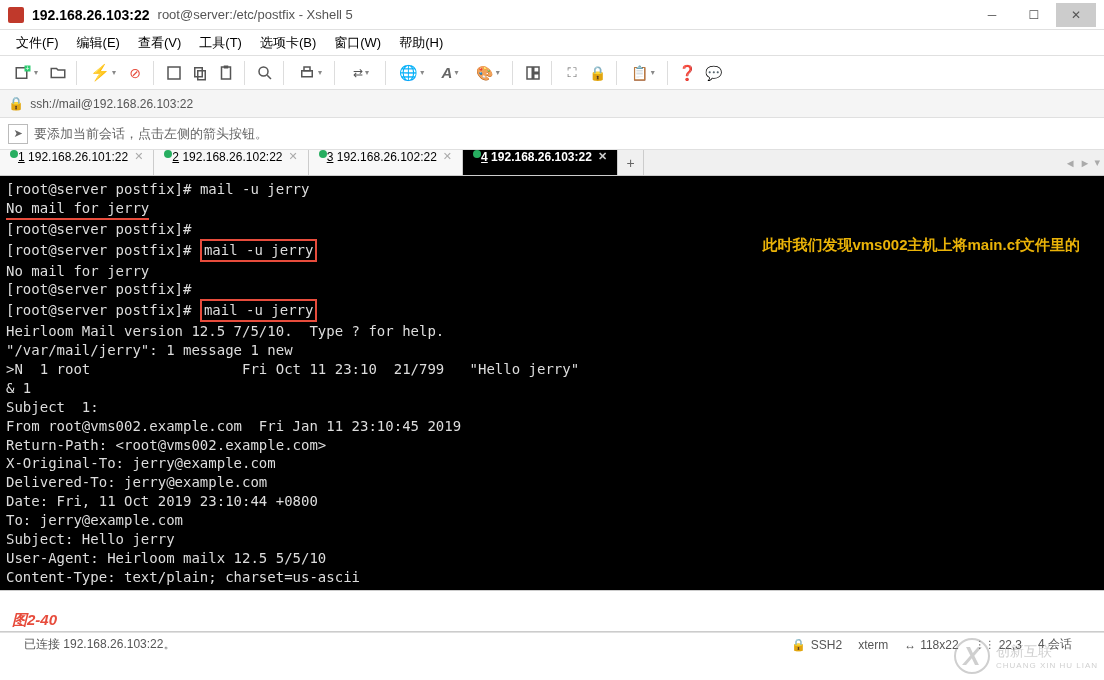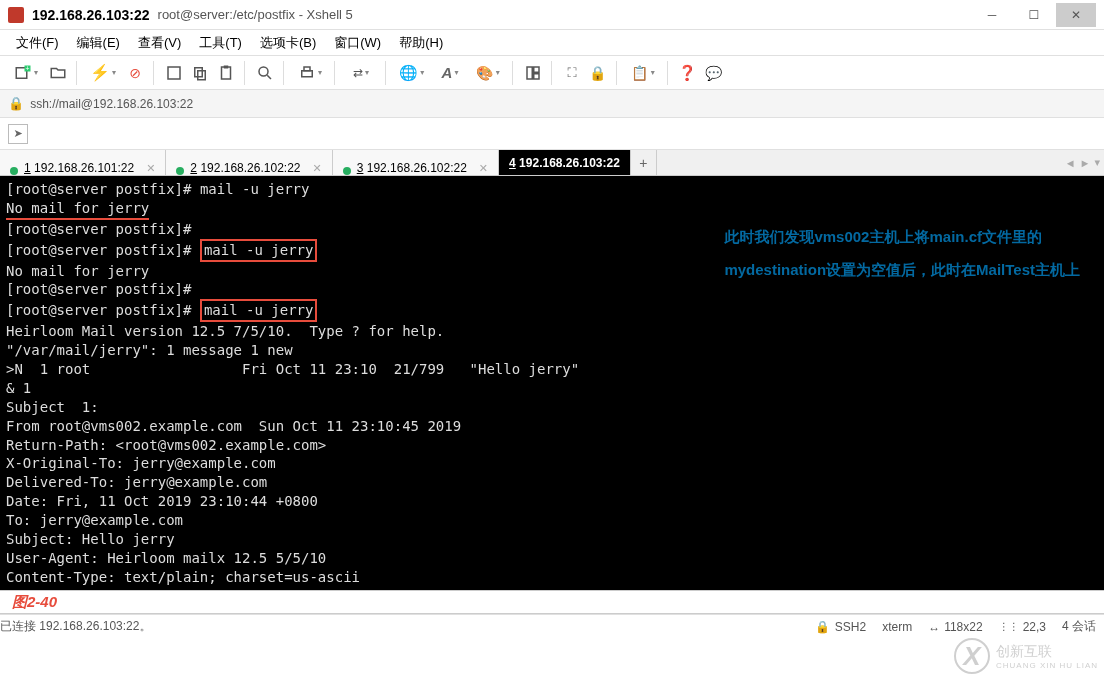--- a/index.html
+++ b/index.html
@@ -23,38 +23,38 @@
 .tool-btn svg { width: 18px; height: 18px; }
 .dropdown-arrow { font-size: 8px; margin-left: 2px; color: #888; }
 
 .addressbar { height: 28px; display: flex; align-items: center; padding: 0 8px; border-bottom: 1px solid #e0e0e0; background: #f5f5f5; font-size: 12px; color: #555; }
 .addressbar .lock-icon { margin-right: 6px; font-size: 13px; }
 
 .hintbar { height: 32px; display: flex; align-items: center; padding: 0 8px; border-bottom: 1px solid #e0e0e0; font-size: 13px; color: #666; gap: 6px; }
 .hint-arrow-btn { width: 20px; height: 20px; border: 1px solid #bbb; display: flex; align-items: center; justify-content: center; font-size: 11px; cursor: pointer; }
 
 .tabstrip { height: 26px; display: flex; align-items: stretch; background: #f0f0f0; border-bottom: 1px solid #ccc; position: relative; }
-.tab { display: flex; align-items: flex-end; padding: 0 10px; gap: 6px; border-right: 1px solid #ccc; cursor: pointer; font-size: 12px; background: #f8f8f8; }
-.tab.active { background: #000; color: #fff; font-weight: bold; flex-direction: column; }
+.tab { display: flex; align-items: flex-start; padding: 0 10px; border-right: 1px solid #ccc; cursor: pointer; font-size: 12px; background: #f8f8f8; }
+.tab.active { background: #000; color: #fff; font-weight: bold; }
 .tab .dot { width: 8px; height: 8px; border-radius: 50%; background: #27ae60; }
 .tab.active .dot { background: #27ae60; }
 .tab .tab-close { color: #aaa; margin-left: 6px; font-size: 11px; cursor: pointer; }
 .tab.active .tab-close { color: #ccc; }
 .tab .underline { text-decoration: underline; }
 .tab-add { width: 26px; display: flex; align-items: center; justify-content: center; cursor: pointer; color: #666; font-size: 14px; background: #f0f0f0; border-right: 1px solid #ccc; }
 .tabstrip-nav { position: absolute; right: 4px; top: 0; bottom: 0; display: flex; align-items: center; gap: 4px; color: #aaa; font-size: 11px; }
 
 .terminal { background: #000; color: #ddd; font-family: "Consolas", monospace; font-size: 14px; padding: 4px 6px; height: 414px; overflow: hidden; white-space: pre; position: relative; line-height: 1.35; }
 .red-underline { border-bottom: 2px solid #e74c3c; display: inline-block; }
 .red-box { border: 2px solid #e74c3c; display: inline-block; padding: 0 2px; }
-.annotation { position: absolute; right: 24px; top: 44px; color: #0369a1; font-family: "Microsoft YaHei", sans-serif; font-size: 15px; line-height: 2.2; font-weight: bold; max-width: 450px; white-space: normal; }
-
-.figure-label { height: 24px; padding: 2px 12px; color: #e74c3c; font-weight: bold; font-size: 15px; border-top: 1px solid #ccc; border-bottom: 1px solid #ccc; font-style: italic; }
-
-.statusbar { height: 24px; display: flex; align-items: center; padding: 0 0; font-size: 12px; color: #555; border-top: 1px solid #e0e0e0; }
+.annotation { position: absolute; right: 24px; top: 52px; color: #eab308; font-family: "Microsoft YaHei", sans-serif; font-size: 15px; line-height: 2.2; font-weight: bold; max-width: 450px; white-space: normal; }
+
+.figure-label { height: 36px; padding: 20px 12px; color: #e74c3c; font-weight: bold; font-size: 15px; border-top: 1px solid #ccc; border-bottom: 1px solid #ccc; font-style: italic; }
+
+.statusbar { height: 24px; display: flex; align-items: center; padding: 0 24px; font-size: 12px; color: #555; border-top: 1px solid #e0e0e0; }
 .statusbar .status-left { flex: 1; }
 .statusbar .status-seg { display: flex; align-items: center; gap: 4px; padding: 0 8px; }
 
 .watermark { position: absolute; right: 6px; bottom: 6px; opacity: 0.4; display: flex; align-items: center; gap: 6px; color: #888; }
 .watermark .wm-logo { font-size: 26px; font-weight: bold; border: 2px solid #888; border-radius: 50%; width: 36px; height: 36px; display: flex; align-items: center; justify-content: center; font-style: italic; }
 .watermark .wm-text { font-size: 14px; margin-top: 43px; }
 .watermark .wm-sub { font-size: 8px; letter-spacing: 1px; display: block; }
 </style>
 </head>
 <body>
@@ -194,20 +194,21 @@
   </div>
 </div>
 
 <div class="addressbar">
   <span class="lock-icon">🔒</span>
   <span>ssh://mail@192.168.26.103:22</span>
 </div>
 
 <div class="hintbar">
   <div class="hint-arrow-btn">➤</div>
+  <span>要添加当前会话，点击左侧的箭头按钮。</span>
 </div>
 
 <div class="tabstrip">
   <div class="tab">
     <span class="dot"></span>
     <span><span class="underline">1</span> <span>192.168.26.101:22</span></span>
     <span class="tab-close">✕</span>
   </div>
   <div class="tab">
     <span class="dot"></span>
@@ -237,33 +238,33 @@
 <span>[root@server postfix]#</span>
 <span>[root@server postfix]#</span> <span class="red-box">mail -u jerry</span>
 <span>No mail for jerry</span>
 <span>[root@server postfix]#</span>
 <span>[root@server postfix]#</span> <span class="red-box">mail -u jerry</span>
 <span>Heirloom Mail version 12.5 7/5/10.  Type ? for help.</span>
 <span>"/var/mail/jerry": 1 message 1 new</span>
 <span>&gt;N  1 root                  Fri Oct 11 23:10  21/799   "Hello jerry"</span>
 <span>&amp; 1</span>
 <span>Subject  1:</span>
-<span>From root@vms002.example.com  Sun Oct 11 23:10:45 2019</span>
+<span>From root@vms002.example.com  Fri Jan 11 23:10:45 2019</span>
 <span>Return-Path: &lt;root@vms002.example.com&gt;</span>
 <span>X-Original-To: jerry@example.com</span>
 <span>Delivered-To: jerry@example.com</span>
 <span>Date: Fri, 11 Oct 2019 23:10:44 +0800</span>
 <span>To: jerry@example.com</span>
 <span>Subject: Hello jerry</span>
 <span>User-Agent: Heirloom mailx 12.5 5/5/10</span>
 <span>Content-Type: text/plain; charset=us-ascii</span>
 <span>From: root@vms002.example.com (root)</span>
 <div class="annotation">
 <span>此时我们发现vms002主机上将main.cf文件里的</span><br>
-<span>mydestination设置为空值后，此时在MailTest主机上</span><br>
+<br>
 </div>
 </div>
 
 <div class="figure-label">图2-40</div>
 
 <div class="statusbar">
   <div class="status-left">已连接 192.168.26.103:22。</div>
   <div class="status-seg">
       <span>🔒</span>
       <span>SSH2</span>

